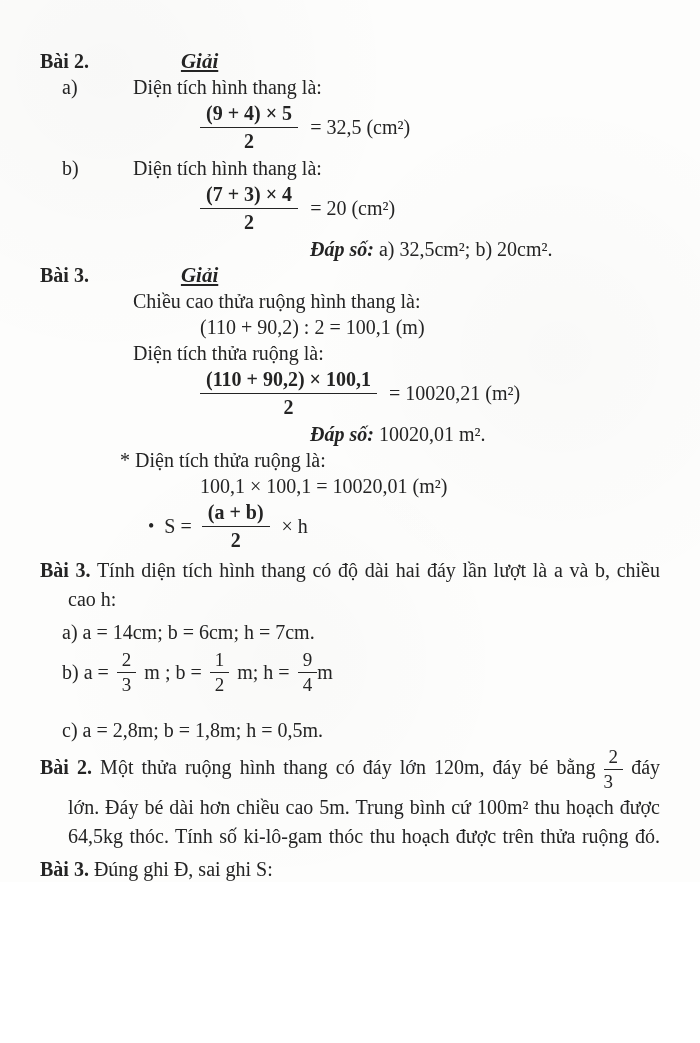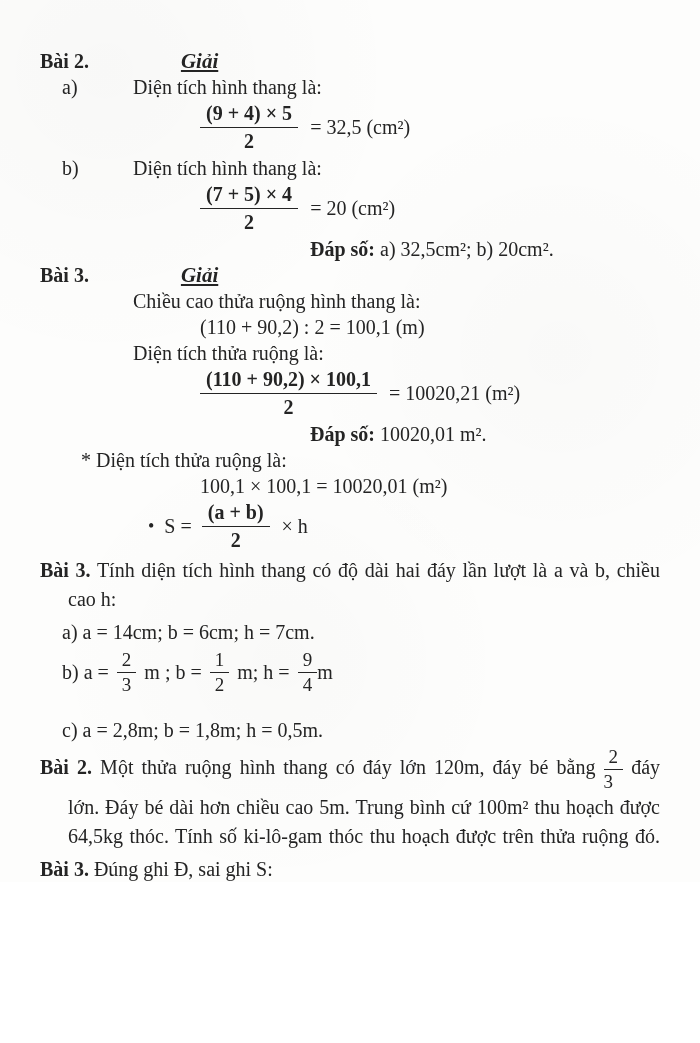--- a/index.html
+++ b/index.html
@@ -30,23 +30,23 @@
   .eq.small-indent { margin-left:108px; }
   .frac { display:inline-block; text-align:center; vertical-align:middle;font-weight:bold; }
   .frac .fnum { display:block; padding:0 6px 2px; border-bottom:1.6px solid #242424; line-height:23px; }
   .frac .fden { display:block; padding-top:2px; line-height:23px; }
   .eq .rhs { margin-left:12px; }
   .eq .lhs { margin-right:10px; }
   .eq .bullet { margin-right:10px; font-size:18px; }
 
   .plain-eq { font-size:20px; line-height:26px; margin-left:160px; }
   .indent-93 { margin-left:93px; }
-  .indent-75 { margin-left:41px; }
+  .indent-75 { margin-left:80px; }
   .dapso { margin-left:270px; font-size:20px; line-height:26px; }
-  .dapso .dlabel { font-weight:bold; }
+  .dapso .dlabel { font-style:italic; font-weight:bold; }
 
   .section-title {
     text-align:center; font-family:"Liberation Sans", sans-serif;
     font-weight:bold; font-size:31px; line-height:40px; letter-spacing:1px;
     color:#1b1b1b; margin:14px 0 22px 0;
   }
 
   .pline { font-size:20px; line-height:29px; }
   .jst { text-align:justify; text-align-last:justify; }
   .cont { margin-left:28px; }
@@ -115,21 +115,21 @@
       <span class="rhs">= 32,5  (cm²)</span>
     </div>
 
     <div class="row part">
       <span class="marker">b)</span>
       <span>Diện tích hình thang là:</span>
     </div>
 
     <div class="eq">
       <span class="frac">
-        <span class="fnum">(7 + 5) × 4</span>
+        <span class="fnum">(7 + 3) × 4</span>
         <span class="fden">2</span>
       </span>
       <span class="rhs">= 20  (cm²)</span>
     </div>
 
     <div class="dapso">
       <span class="dlabel">Đáp số:</span><span> a) 32,5cm²; b) 20cm².</span>
     </div>
 
     <div class="row sol-header">

